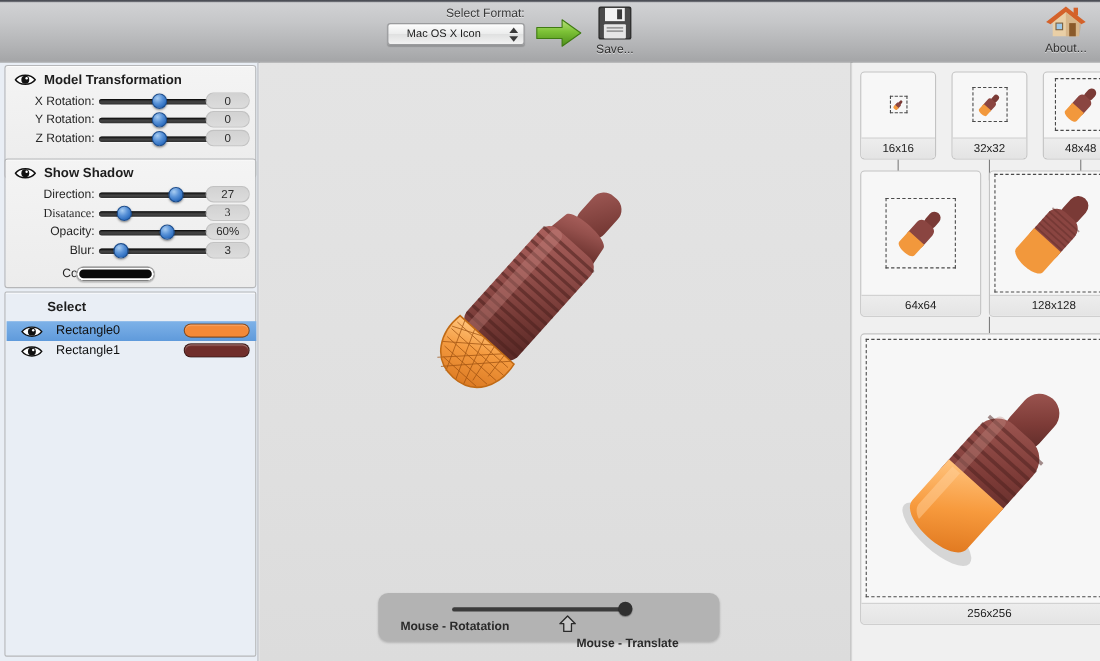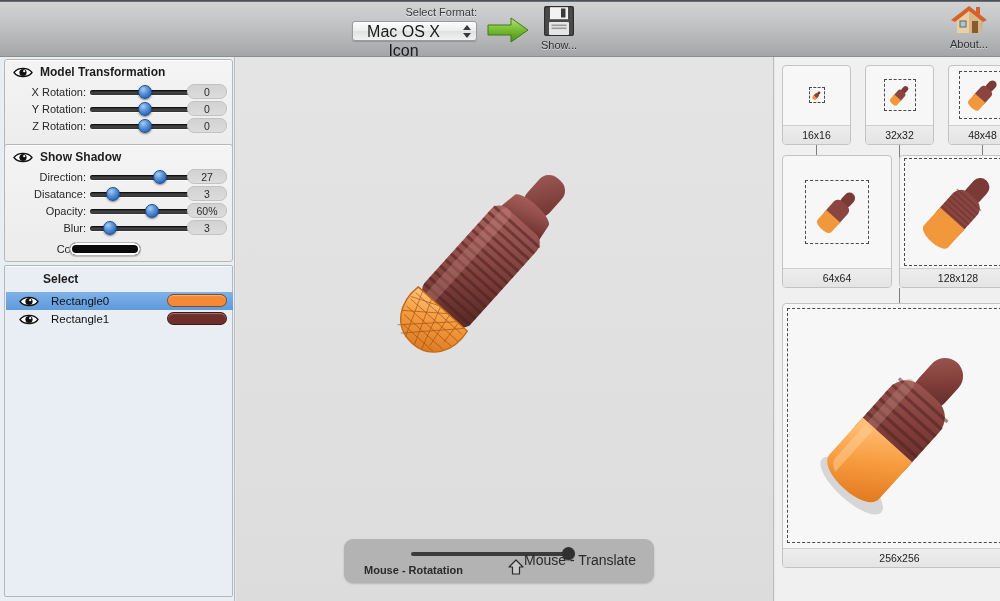--- a/index.html
+++ b/index.html
@@ -46,21 +46,21 @@
     margin-bottom:3px; text-shadow:0 1px 0 rgba(255,255,255,.6);
   }
   .fmt-select {
     position:relative; width:125px; height:20px; border-radius:3px;
     background: linear-gradient(to bottom, #fdfdfd 0%, #eceded 48%, #e0e1e1 52%, #f2f2f2 100%);
     border:1px solid #9a9b9d;
     box-shadow: 0 1px 1px rgba(0,0,0,.17), inset 0 1px 0 rgba(255,255,255,.9);
   }
   .fmt-value {
     position:absolute; left:0; right:22px; top:0; height:18px; line-height:19px;
-    text-align:center; font-size:16px; color:#1a1a1a;
+    text-align:center; font-size:10px; color:#1a1a1a;
   }
   .fmt-arrows {
     position:absolute; right:5px; top:3px; width:9px; height:13px;
     display:flex; flex-direction:column; justify-content:space-between; align-items:center;
   }
   .fmt-arrows i { display:block; width:0; height:0; border-left:4px solid transparent; border-right:4px solid transparent; }
   .fmt-arrows i.up { border-bottom:5px solid #3a3a3a; }
   .fmt-arrows i.dn { border-top:5px solid #3a3a3a; }
 
   
@@ -160,21 +160,21 @@
     background:#3b3b3b;
   }
   .mb-thumb {
     position:absolute; left:218px; top:8px; width:13px; height:13px; border-radius:50%;
     background:#303030; box-shadow:0 1px 1px rgba(0,0,0,.35);
   }
   .mb-left {
     position:absolute; left:20px; top:25px; font-size:11px; font-weight:bold; color:#2a2a2a;
   }
   .mb-right {
-    position:absolute; left:180px; top:13px; font-size:14px; font-weight:normal; color:#2a2a2a;
+    position:absolute; left:180px; top:40px; font-size:11px; font-weight:bold; color:#2a2a2a;
   }
   .shift-key { position:absolute; left:164px; top:20px; width:16px; height:16px; }
 
   
   .right-col {
     position:absolute; left:775px; top:57px; width:225px; height:544px;
     background:#f0f0f0;
   }
   .thumb-card {
     position:absolute;
@@ -230,21 +230,21 @@
     <div class="tb-btn" id="save-btn">
       <svg class="ico" width="34" height="34" viewBox="0 0 34 34">
         <rect x="2" y="2" width="30" height="30" rx="2" fill="#2e2e2e"></rect>
         <rect x="3.2" y="3.2" width="27.6" height="27.6" rx="1.6" fill="#4a4a4a"></rect>
         <rect x="8" y="3.2" width="18" height="12" fill="#f2f2f2"></rect>
         <rect x="19" y="4.5" width="4.5" height="9" fill="#3a3a3a"></rect>
         <rect x="7" y="18" width="20" height="13" rx="1" fill="#e6e6e6"></rect>
         <rect x="9.5" y="20.5" width="15" height="1.6" fill="#9a9a9a"></rect>
         <rect x="9.5" y="23.5" width="15" height="1.6" fill="#9a9a9a"></rect>
       </svg>
-      <span class="cap">Show...</span>
+      <span class="cap">Save...</span>
     </div>
 
 
     <div class="tb-btn" id="about-btn">
       <svg class="ico" width="38" height="34" viewBox="0 0 38 34">
         <path d="M3 16 L19 4 L35 16 L31 16 L31 30 L7 30 L7 16 Z" fill="#e9cfa6"></path>
         <path d="M1 17 L19 3 L37 17 L33 19 L19 8 L5 19 Z" fill="#d4622a"></path>
         <path d="M19 8 L33 19 L31 30 L19 30 Z" fill="#c8a273" opacity=".55"></path>
         <rect x="22" y="18" width="6" height="12" fill="#8a5a2a"></rect>
         <rect x="10" y="18" width="6" height="6" fill="#9fc9e8" stroke="#7a6040" stroke-width="1"></rect>
@@ -304,21 +304,21 @@
       </div>
       <div id="shadow-rows">
           <div class="row" style="top: 24px;">
             <span class="lbl">Direction:</span>
             <div class="slider">
               <div class="track"></div>
               <div class="thumb" style="left: 62.7px;"></div>
             </div>
             <div class="valbox">27</div>
           </div>
-          <div class="row" style="top: 41px;">
+          <div class="row" style="top: 41px; font-family: Liberation Serif, serif;">
             <span class="lbl">Disatance:</span>
             <div class="slider">
               <div class="track"></div>
               <div class="thumb" style="left: 16.15px;"></div>
             </div>
             <div class="valbox">3</div>
           </div>
           <div class="row" style="top: 58px;">
             <span class="lbl">Opacity:</span>
             <div class="slider">

